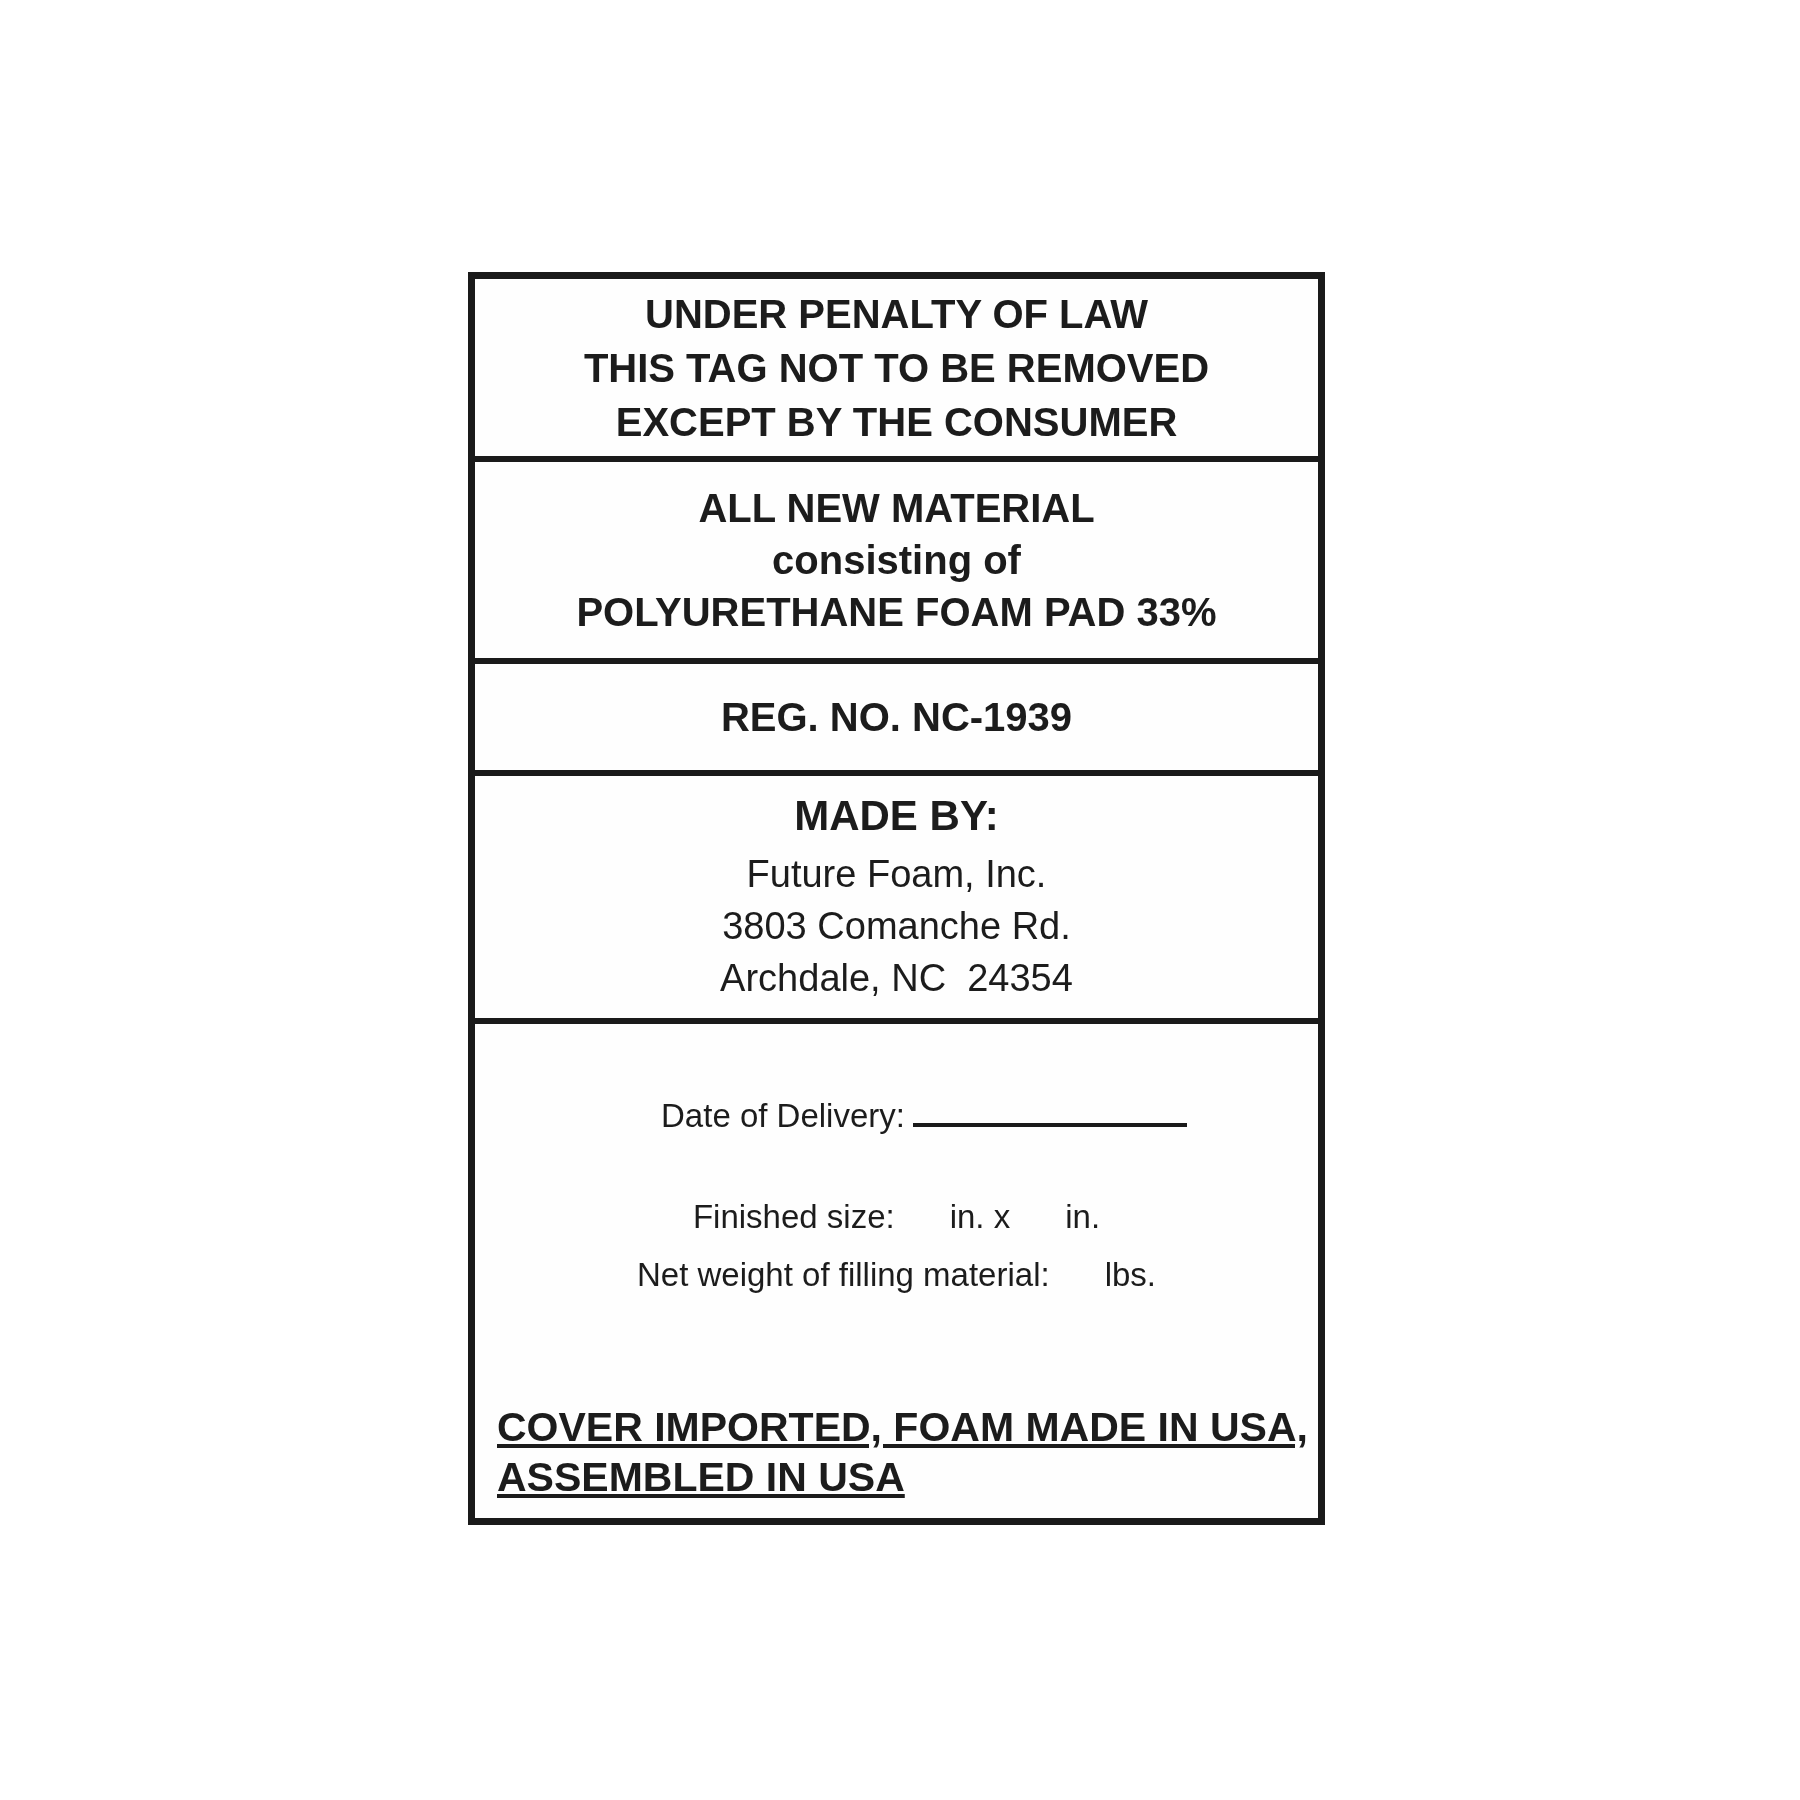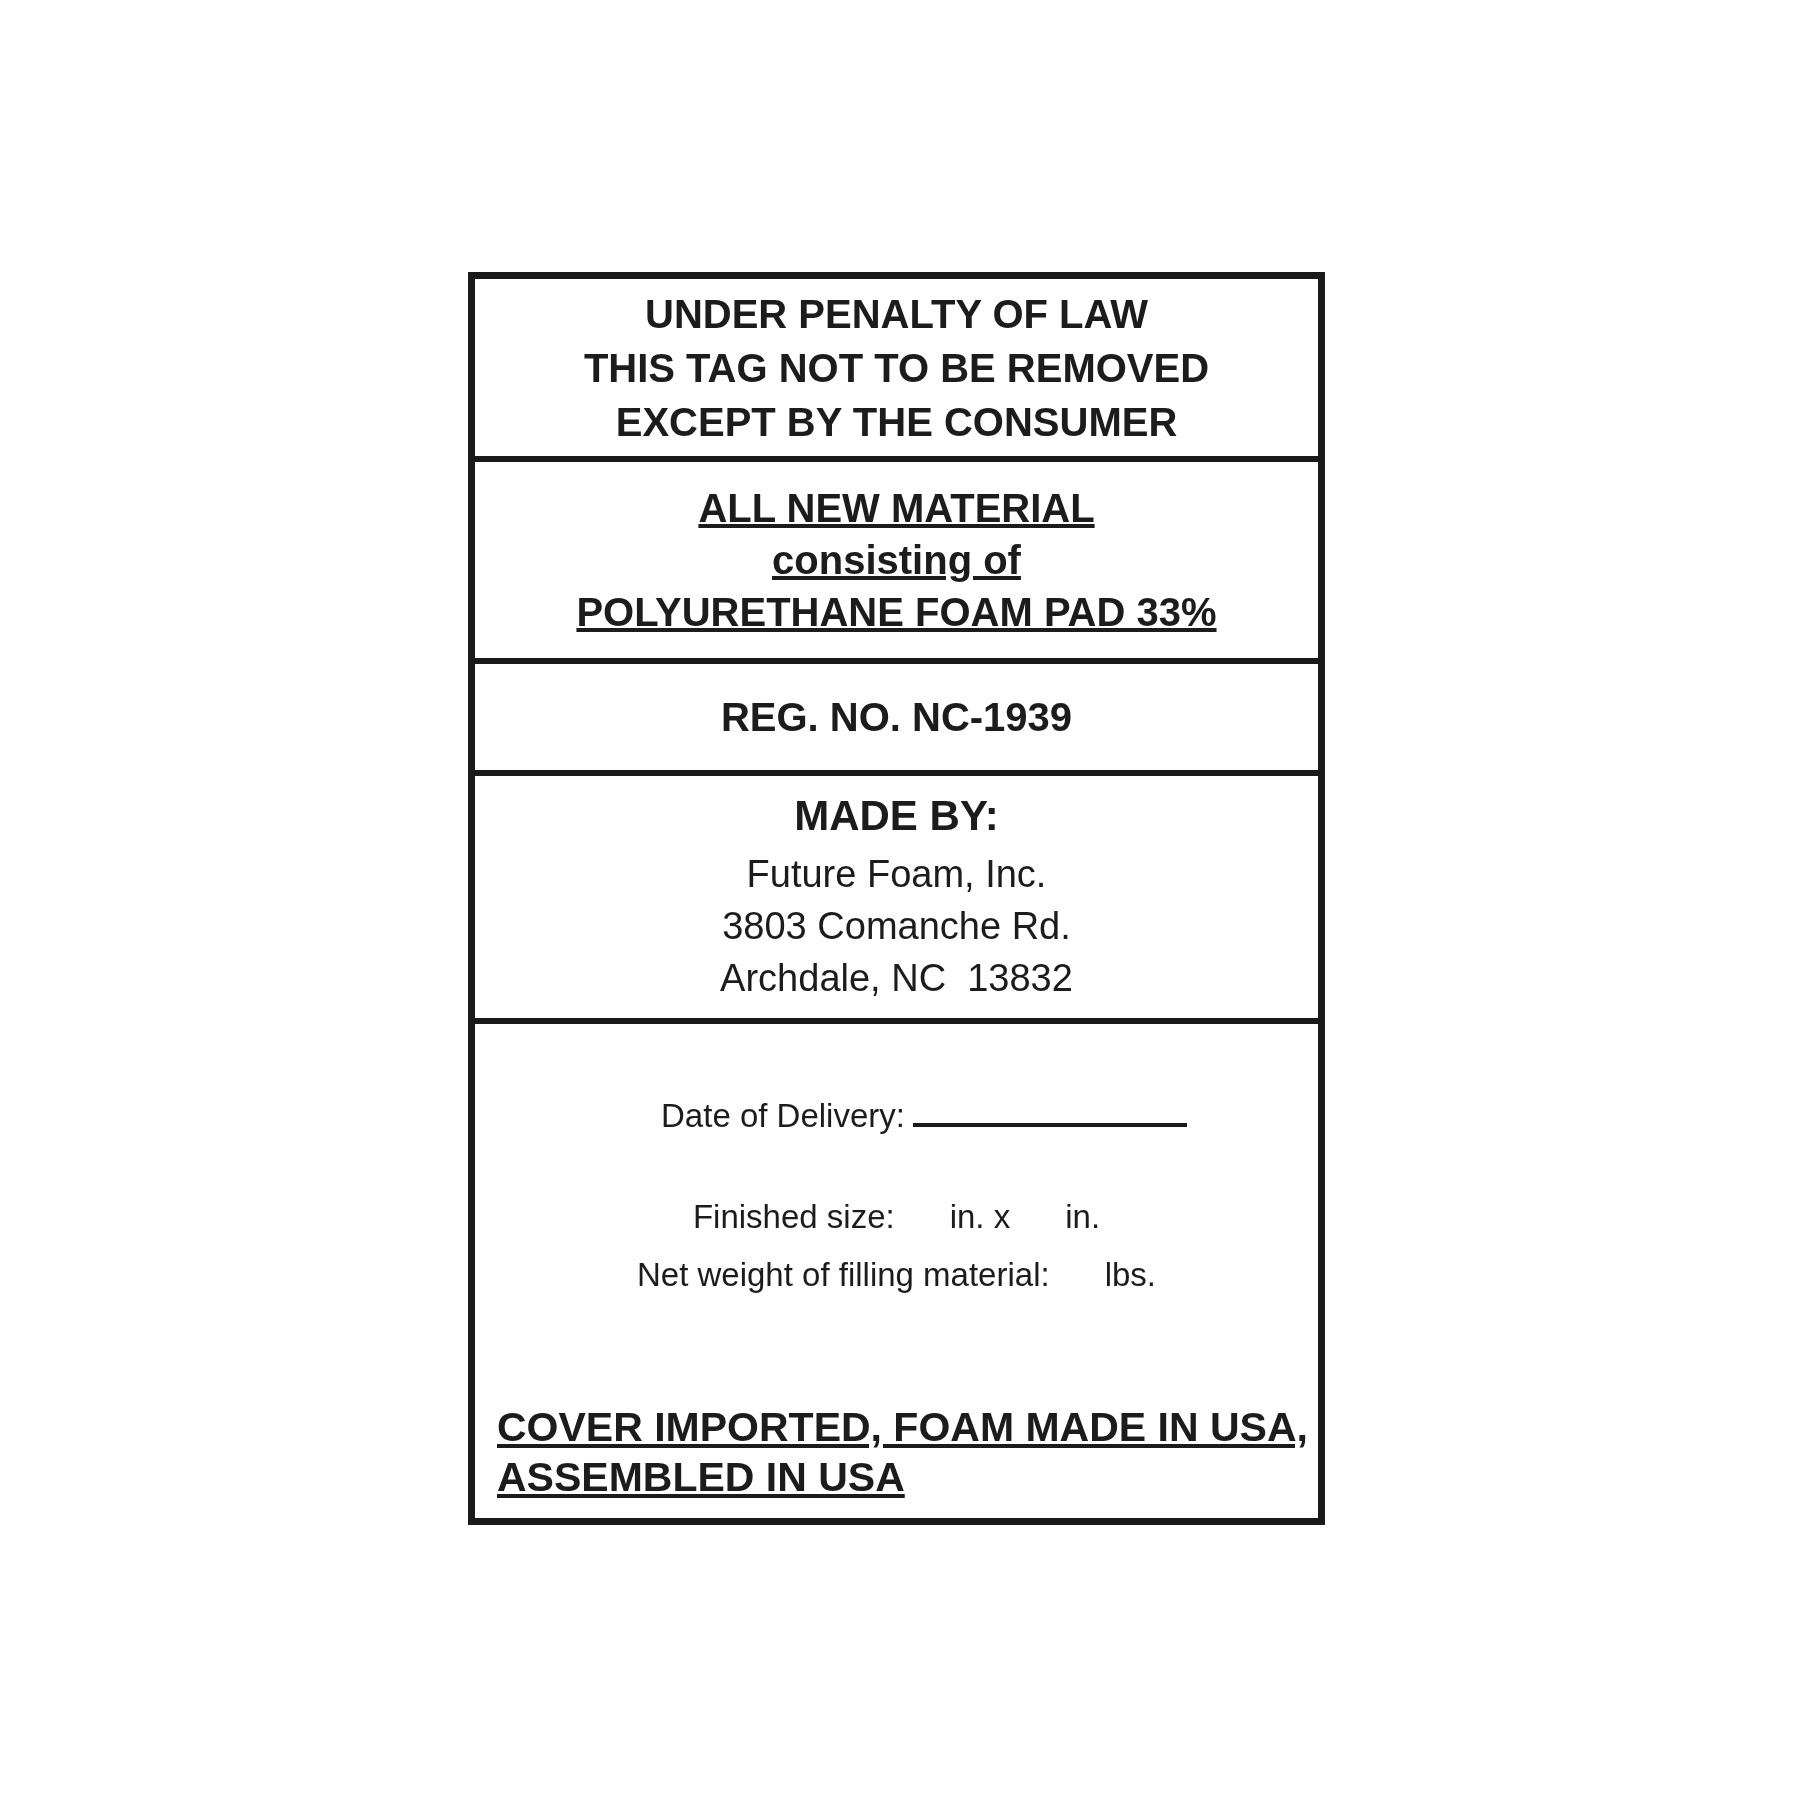--- a/index.html
+++ b/index.html
@@ -35,21 +35,21 @@
   .s4 { height: 168px; }
   .s5 { height: 248px; }
 
   .hdr-line {
     font-weight: bold;
     font-size: 40px;
     line-height: 54px;
     letter-spacing: 0px;
     white-space: pre;
   }
-  .s2 .hdr-line { line-height: 52px; text-decoration: underline; }
+  .s2 .hdr-line { line-height: 52px; }
 
   .cert-line {
     font-size: 33px;
     line-height: 42px;
     white-space: pre;
   }
 
   .madeby-heading {
     font-weight: bold;
     font-size: 42px;
@@ -114,21 +114,21 @@
 
   <section class="s3">
     <div class="hdr-line">REG. NO. NC-1939</div>
   </section>
 
 
   <section class="s5">
     <div class="madeby-heading">MADE BY:</div>
     <div class="addr-line">Future Foam, Inc.</div>
     <div class="addr-line">3803 Comanche Rd.</div>
-    <div class="addr-line">Archdale, NC  13832</div>
+    <div class="addr-line">Archdale, NC  24354</div>
   </section>
 
   <section class="s6">
     <div class="fill-line">
       <span>Date of Delivery:</span><span class="blank-line"></span>
     </div>
     <div class="fill-line">Finished size:      in. x      in.</div>
     <div class="fill-line">Net weight of filling material:      lbs.</div>
     <div class="origin-block">
       <div class="origin-line">COVER IMPORTED, FOAM MADE IN USA,</div>

